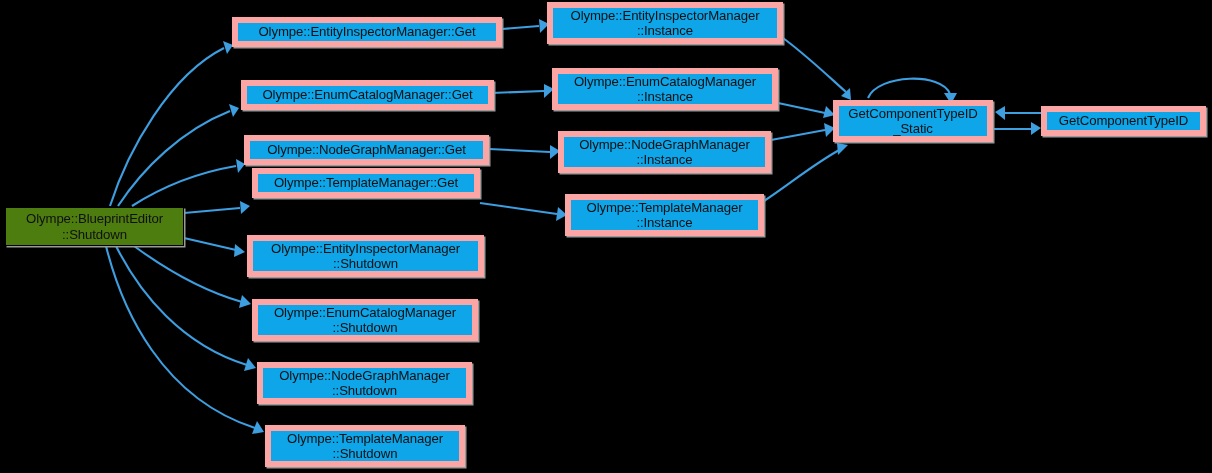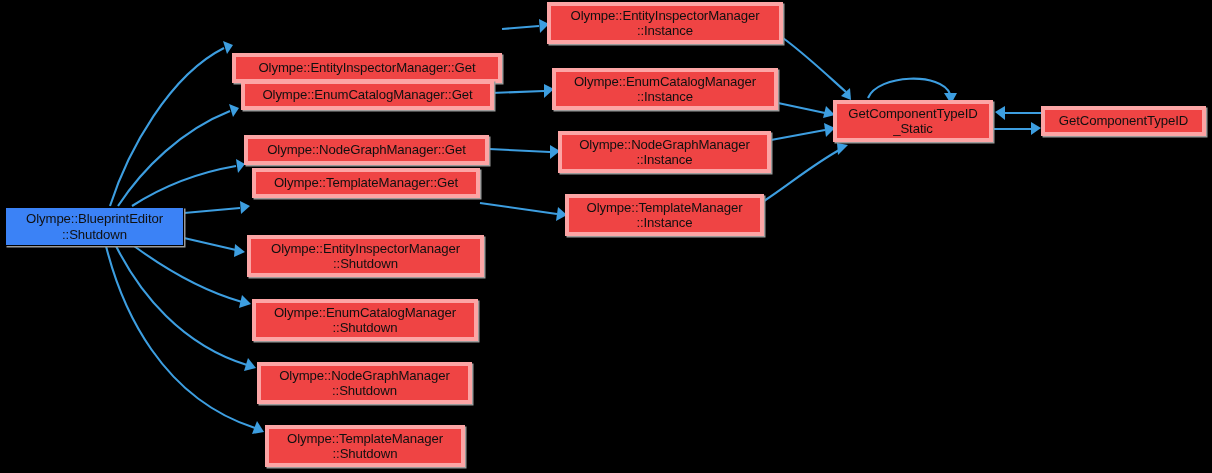--- a/index.html
+++ b/index.html
@@ -31,32 +31,32 @@
     fill: #3d9ee0;
     stroke: none;
   }
   .node {
     position: absolute;
     box-sizing: border-box;
     display: flex;
     align-items: center;
     justify-content: center;
     text-align: center;
-    background: #ef4444;
-    border: 4px solid #fca5a5;
+    background: #0ea5e9;
+    border: 6px solid #fca5a5;
     box-shadow: 1.5px 1.5px 0 0 #9a9a9a;
     color: #101010;
     font-size: 13.2px;
     line-height: 15.5px;
     letter-spacing: -0.1px;
     white-space: pre-line;
     z-index: 5;
   }
   .node.root {
-    background: #3b82f6;
+    background: #4d7c0f;
     border: 1px solid #000000;
   }
 </style>
 </head>
 <body>
 
 <div id="canvas">
 
   <svg id="edges" viewBox="0 0 1212 473" xmlns="http://www.w3.org/2000/svg">
 
@@ -152,21 +152,21 @@
 
     <g>
       <path class="edge-path" d="M 1041 113 L 1005 113"></path>
       <polygon class="edge-head" points="1005,106 995,112 1005,120"></polygon>
     </g>
   </svg>
 
   <div class="node root" style="left:5px; top:207px; width:179px; height:39px;">Olympe::BlueprintEditor
 ::Shutdown</div>
 
-  <div class="node" style="left:232px; top:17px; width:270px; height:30px;margin-top:36px;">Olympe::EntityInspectorManager::Get</div>
+  <div class="node" style="left:232px; top:17px; width:270px; height:30px;">Olympe::EntityInspectorManager::Get</div>
 
   <div class="node" style="left:241px; top:80px; width:253px; height:30px;">Olympe::EnumCatalogManager::Get</div>
 
   <div class="node" style="left:244px; top:135px; width:245px; height:30px;text-align:right;">Olympe::NodeGraphManager::Get</div>
 
   <div class="node" style="left:252px; top:168px; width:228px; height:30px;">Olympe::TemplateManager::Get</div>
 
   <div class="node" style="left:247px; top:235px; width:237px; height:42px;">Olympe::EntityInspectorManager
 ::Shutdown</div>
 

